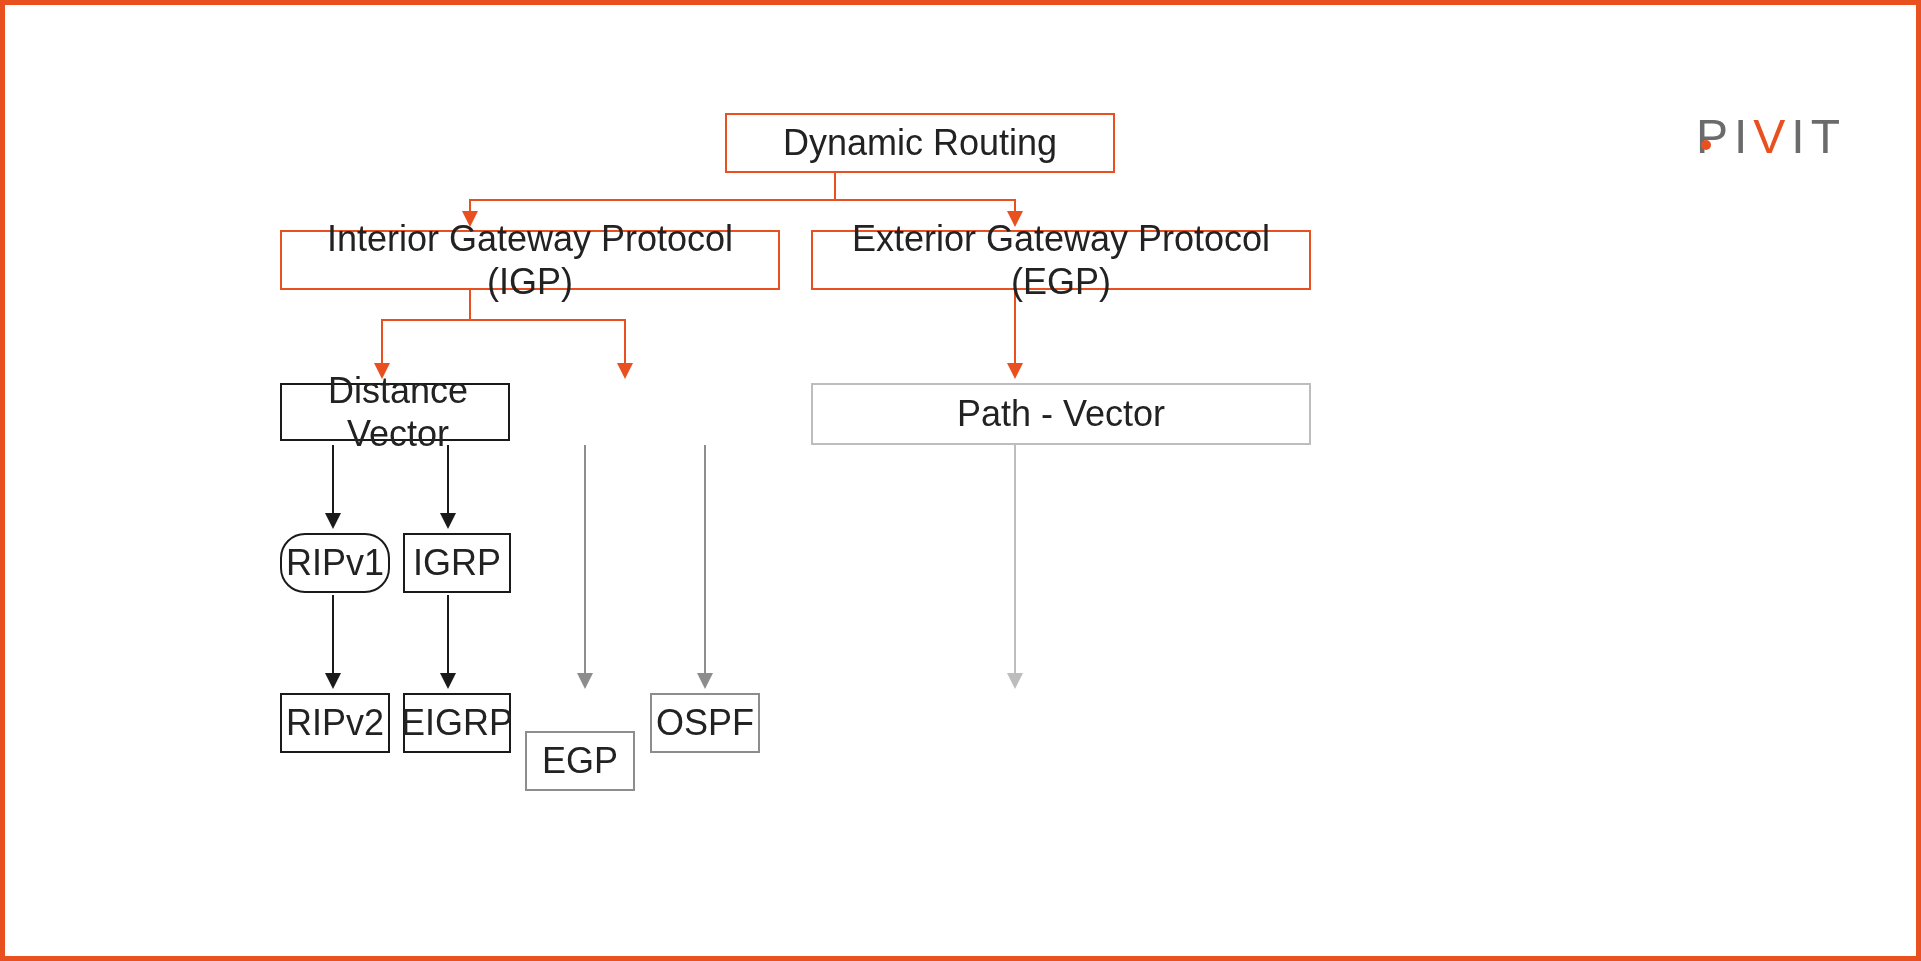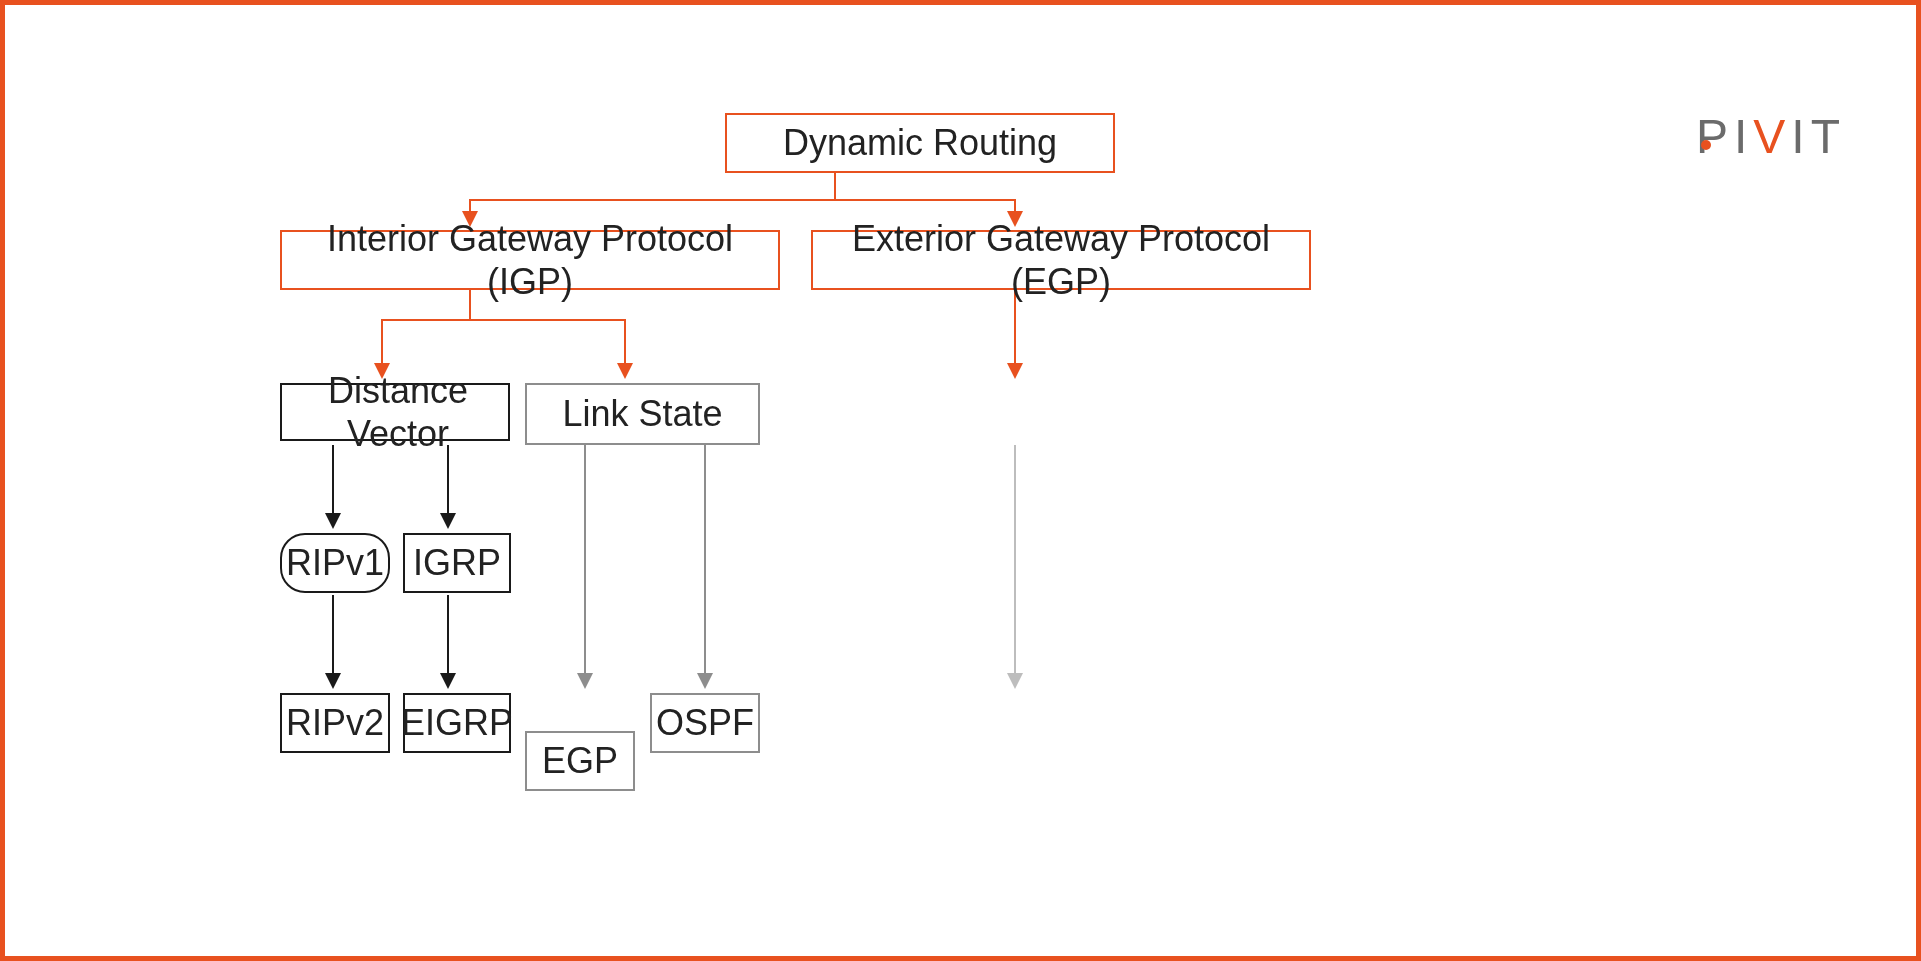--- a/index.html
+++ b/index.html
@@ -87,21 +87,21 @@
 
     <path d="M1010,440 L1010,680" stroke="#bdbdbd" stroke-width="2" fill="none" marker-end="url(#arL)"></path>
   </svg>
 
   <div class="box orange" style="left:720px;top:108px;width:390px;height:60px;">Dynamic Routing</div>
 
   <div class="box orange" style="left:275px;top:225px;width:500px;height:60px;">Interior Gateway Protocol (IGP)</div>
   <div class="box orange" style="left:806px;top:225px;width:500px;height:60px;">Exterior Gateway Protocol (EGP)</div>
 
   <div class="box black" style="left:275px;top:378px;width:230px;height:58px;padding-left:6px;">Distance Vector</div>
-  <div class="box gray" style="left:520px;top:378px;width:235px;height:62px;">Link State</div>
+  <div class="box light" style="left:806px;top:378px;width:500px;height:62px;">Path - Vector</div>
 
   <div class="box black" style="left:275px;top:528px;width:110px;height:60px;border-radius:25px;">RIPv1</div>
   <div class="box black" style="left:398px;top:528px;width:108px;height:60px;">IGRP</div>
 
   <div class="box black" style="left:275px;top:688px;width:110px;height:60px;">RIPv2</div>
   <div class="box black" style="left:398px;top:688px;width:108px;height:60px;">EIGRP</div>
   <div class="box gray" style="left:520px;top:688px;width:110px;height:60px;margin-top:38px;">EGP</div>
   <div class="box gray" style="left:645px;top:688px;width:110px;height:60px;">OSPF</div>
 
 </div>

